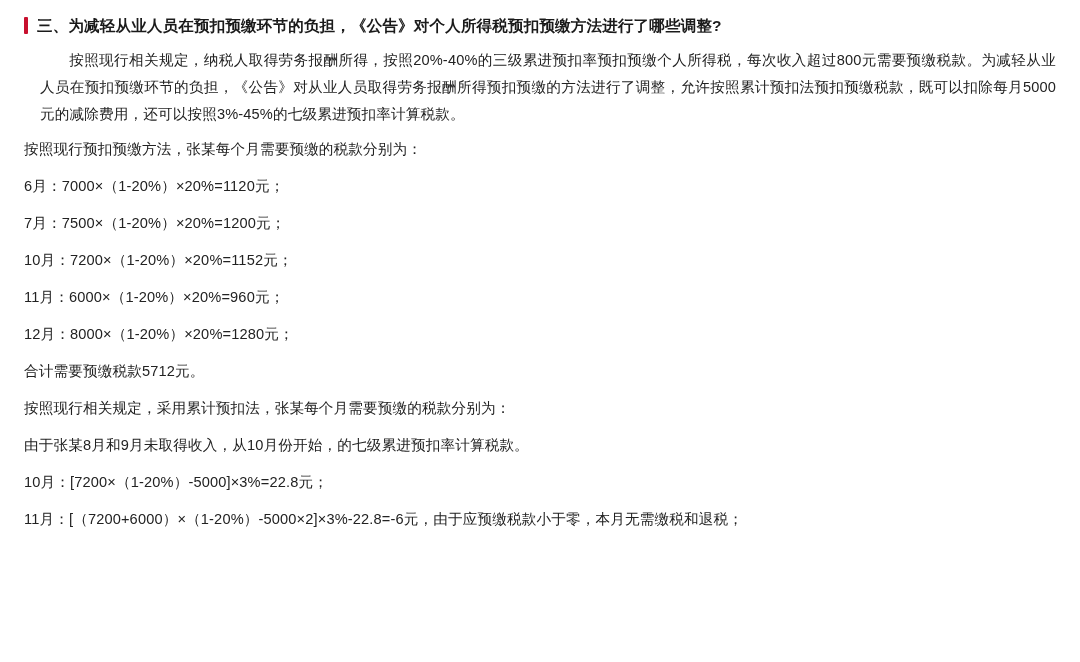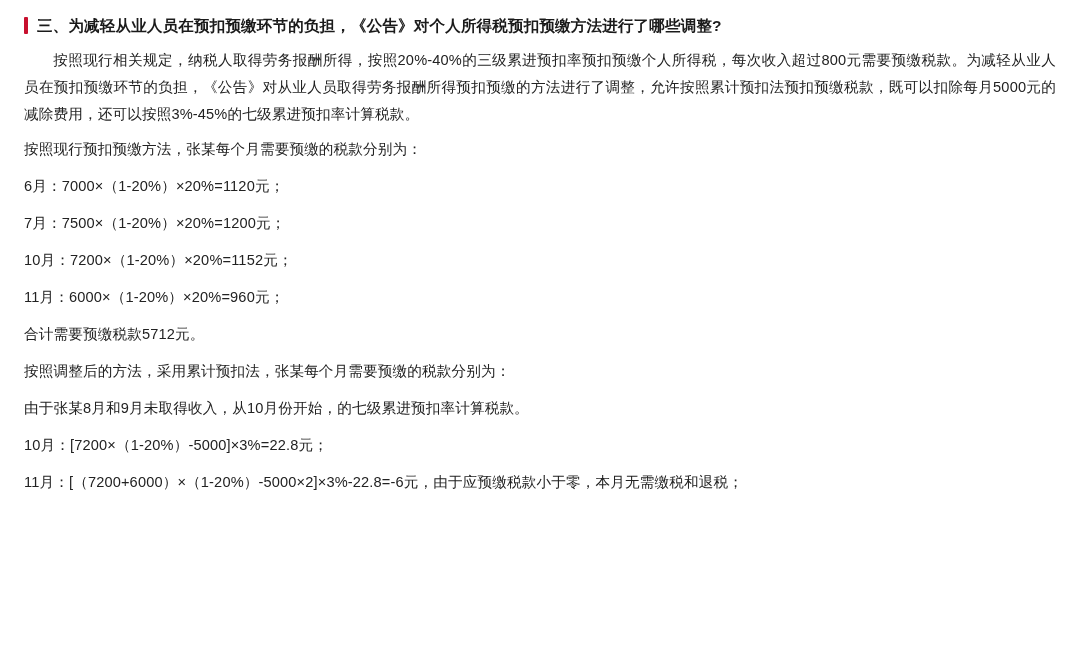--- a/index.html
+++ b/index.html
@@ -40,21 +40,21 @@
     background: #c8102e;
     margin: 3px 9px 0 0;
     border-radius: 1px;
   }
   .heading-text {
     flex: 1 1 auto;
   }
   p.para {
     font-size: 14.6px;
     line-height: 1.85;
-    margin: 0 0 6px 0;
+    margin: 0 0 6px 16px;
     color: #222222;
     text-align: justify;
     letter-spacing: 0.15px;
   }
   p.indent {
     text-indent: 2em;
   }
   p.line {
     font-size: 14.6px;
     line-height: 1.85;
@@ -77,20 +77,21 @@
   </div>
 
   <p class="para indent">按照现行相关规定，纳税人取得劳务报酬所得，按照20%-40%的三级累进预扣率预扣预缴个人所得税，每次收入超过800元需要预缴税款。为减轻从业人员在预扣预缴环节的负担，《公告》对从业人员取得劳务报酬所得预扣预缴的方法进行了调整，允许按照累计预扣法预扣预缴税款，既可以扣除每月5000元的减除费用，还可以按照3%-45%的七级累进预扣率计算税款。</p>
 
 
   <p class="line">按照现行预扣预缴方法，张某每个月需要预缴的税款分别为：</p>
   <p class="line">6月：7000×（1-20%）×20%=1120元；</p>
   <p class="line">7月：7500×（1-20%）×20%=1200元；</p>
   <p class="line">10月：7200×（1-20%）×20%=1152元；</p>
   <p class="line">11月：6000×（1-20%）×20%=960元；</p>
+  <p class="line">12月：8000×（1-20%）×20%=1280元；</p>
   <p class="line">合计需要预缴税款5712元。</p>
 
-  <p class="line">按照调整后的方法，采用累计预扣法，张某每个月需要预缴的税款分别为：</p>
+  <p class="line">按照现行相关规定，采用累计预扣法，张某每个月需要预缴的税款分别为：</p>
   <p class="line">由于张某8月和9月未取得收入，从10月份开始，的七级累进预扣率计算税款。</p>
   <p class="line">10月：[7200×（1-20%）-5000]×3%=22.8元；</p>
   <p class="line">11月：[（7200+6000）×（1-20%）-5000×2]×3%-22.8=-6元，由于应预缴税款小于零，本月无需缴税和退税；</p>
 
 </div>
 
 </body></html>

